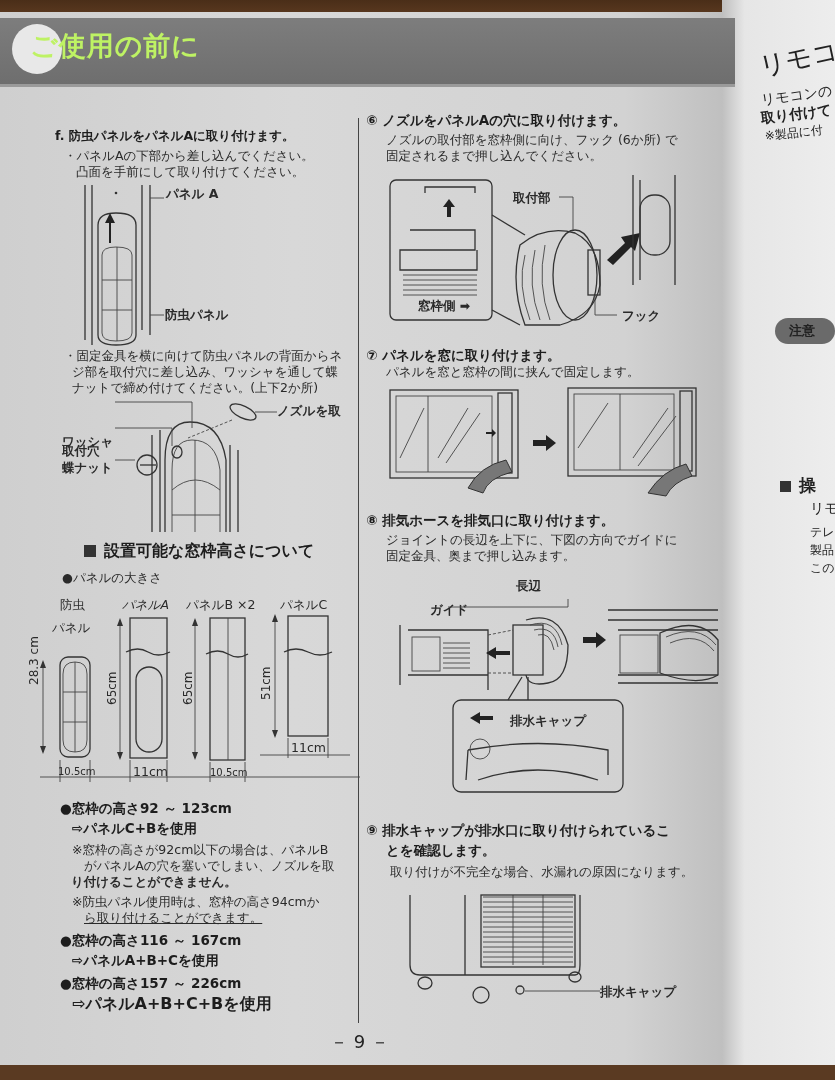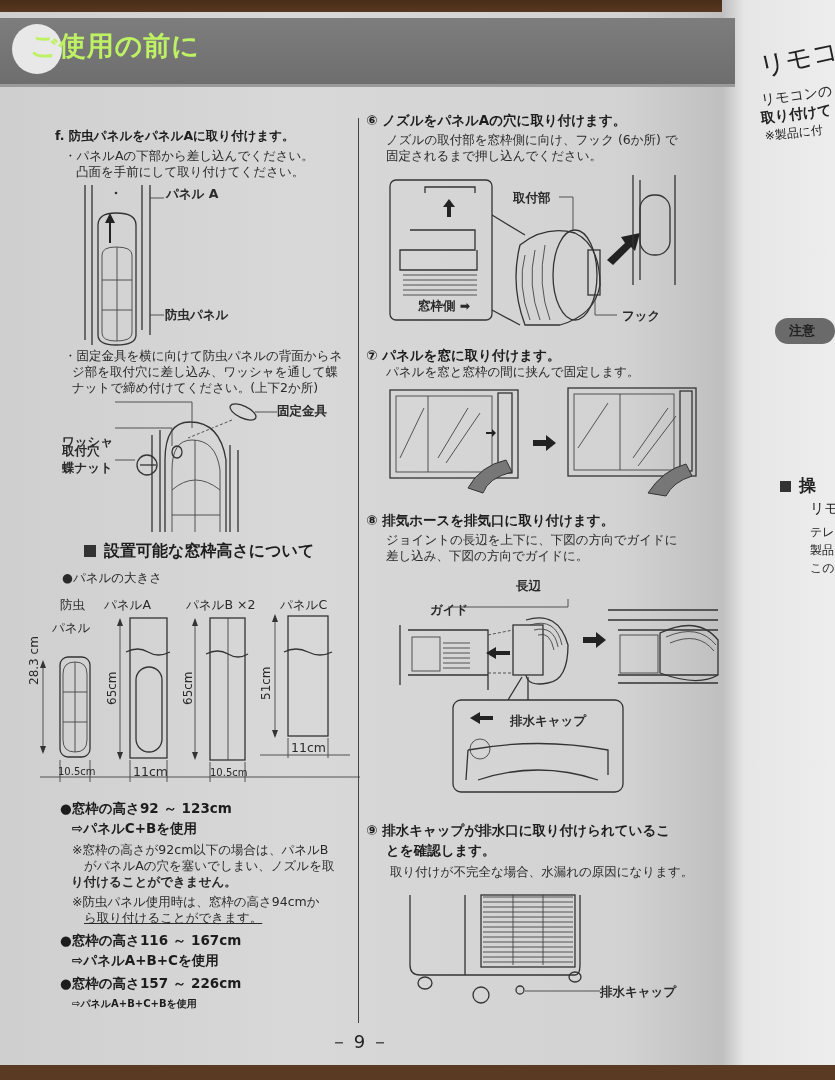--- a/index.html
+++ b/index.html
@@ -70,28 +70,28 @@
   <circle cx="27" cy="65" r="10" class="ln"></circle>
   <path class="ln" d="M20 65 L36 65"></path>
   <path class="lnt" d="M-5 2 L72 2 L72 28 M-5 28 L52 28 L52 46 M-5 60 L15 60"></path>
 </svg>
 <div class="t lab" style="left:62px;top:407px;margin-top:36px;">取付穴</div>
 <div class="t lab" style="left:62px;top:434px;">ワッシャ</div>
 <div class="t lab" style="left:62px;top:460px;">蝶ナット</div>
 <svg style="left:255px;top:410px;" width="25" height="4">
     <path class="lnt" d="M0 2 L22 2"></path>
   </svg>
-<div class="t lab" style="left:277px;top:403px;">固定金具</div>
+<div class="t lab" style="left:277px;top:403px;">ノズルを取</div>
 
 <div class="t sec" style="left:40px;top:543px;"><span class="sq"></span><span>設置可能な窓枠高さについて</span></div>
 <div class="t" style="left:62px;top:570px;">●パネルの大きさ</div>
 
 <div class="t" style="left:60px;top:597px;">防虫</div>
 <div class="t" style="left:52px;top:620px;">パネル</div>
-<div class="t" style="left:104px;top:597px;">パネルA</div>
+<div class="t" style="left:122px;top:597px;font-style:italic;">パネルA</div>
 <div class="t" style="left:186px;top:597px;">パネルB ×2</div>
 <div class="t" style="left:280px;top:597px;">パネルC</div>
 
 <svg style="left:30px;top:612px;" width="320" height="175">
 
   <rect x="30" y="45" width="30" height="100" rx="8" class="ln"></rect>
   <path class="lnt" d="M33 62 Q33 50 45 50 Q57 50 57 62 L57 128 Q57 140 45 140 Q33 140 33 128 Z M45 50 L45 140 M33 80 L57 80 M33 110 L57 110"></path>
   <path class="lnt" d="M13 50 L13 140"></path>
     <path d="M10 56 L13 48 L16 56 Z M10 134 L13 142 L16 134 Z" fill="#333"></path>
 
@@ -127,21 +127,21 @@
 <div class="t b" style="left:60px;top:800px;font-size:13.5px;">●窓枠の高さ92 ～ 123cm</div>
 <div class="t b" style="left:72px;top:820px;font-size:13.5px;">⇨パネルC+Bを使用</div>
 <div class="t" style="left:72px;top:842px;">※窓枠の高さが92cm以下の場合は、パネルB</div>
 <div class="t" style="left:84px;top:858px;">がパネルAの穴を塞いでしまい、ノズルを取</div>
 <div class="t" style="left:71px;top:874px;font-weight:bold;">り付けることができません。</div>
 <div class="t" style="left:72px;top:894px;">※防虫パネル使用時は、窓枠の高さ94cmか</div>
 <div class="t" style="left:84px;top:910px;text-decoration:underline;">ら取り付けることができます。</div>
 <div class="t b" style="left:60px;top:932px;font-size:13.5px;">●窓枠の高さ116 ～ 167cm</div>
 <div class="t b" style="left:72px;top:952px;font-size:13.5px;">⇨パネルA+B+Cを使用</div>
 <div class="t b" style="left:60px;top:975px;font-size:13.5px;">●窓枠の高さ157 ～ 226cm</div>
-<div class="t b" style="left:72px;top:996px;font-size:10px;text-align:center;">⇨パネルA+B+C+Bを使用</div>
+<div class="t b" style="left:72px;top:996px;font-size:16px;text-align:center;">⇨パネルA+B+C+Bを使用</div>
 
 <div class="t b" style="left:366px;top:112px;">⑥ ノズルをパネルAの穴に取り付けます。</div>
 <div class="t" style="left:386px;top:132px;">ノズルの取付部を窓枠側に向け、フック (6か所) で</div>
 <div class="t" style="left:386px;top:148px;">固定されるまで押し込んでください。</div>
 
 <svg style="left:385px;top:175px;" width="320" height="155">
   <rect x="5" y="5" width="102" height="140" rx="6" class="ln"></rect>
   <path class="ln" d="M40 18 L40 12 L90 12 L90 18"></path>
   <path d="M62 42 L62 32 L58 32 L64 24 L70 32 L66 32 L66 42 Z" fill="#222"></path>
   <path class="ln" d="M25 55 L90 55 L90 75 L15 75 L15 95 L92 95 L92 75"></path>
@@ -172,21 +172,21 @@
   <path d="M145 52 L158 52 L158 47 L168 55 L158 63 L158 58 L145 58 Z" fill="#222"></path>
   <rect x="180" y="0" width="128" height="88" class="ln"></rect>
   <rect x="186" y="6" width="100" height="76" class="lnt"></rect>
   <path class="lnt" d="M232 6 L232 82 M190 60 L220 15 M245 70 L280 20 M250 78 L288 28"></path>
   <rect x="292" y="3" width="12" height="80" class="ln"></rect>
   <path d="M260 105 Q275 82 298 76 L304 88 Q285 94 278 108 Z" fill="#777" stroke="#333"></path>
 </svg>
 
 <div class="t b" style="left:366px;top:512px;">⑧ 排気ホースを排気口に取り付けます。</div>
 <div class="t" style="left:386px;top:532px;">ジョイントの長辺を上下に、下図の方向でガイドに</div>
-<div class="t" style="left:386px;top:548px;">差し込み、下図の方向でガイドに。</div>
+<div class="t" style="left:386px;top:548px;">固定金具、奥まで押し込みます。</div>
 <div class="t lab" style="left:516px;top:578px;">長辺</div>
 <div class="t lab" style="left:430px;top:602px;">ガイド</div>
 <svg style="left:398px;top:595px;" width="330" height="200">
   <path class="lnt" d="M50 12 L170 12 M170 12 L170 4"></path>
   <path class="ln" d="M2 30 L2 90 M10 35 L90 35 L90 95 M10 80 L90 80"></path>
   <rect x="14" y="42" width="28" height="34" class="lnt"></rect>
   <path class="lnt" d="M45 48 L72 48 M45 53 L72 53 M45 58 L72 58 M45 63 L72 63 M45 68 L72 68 M45 73 L72 73"></path>
   <path class="lnt" d="M90 40 L115 35 M90 78 L115 78" stroke-dasharray="3,2"></path>
   <path d="M98 60 L112 60 L112 56 L98 56 L98 52 L88 58 L98 64 Z" fill="#222"></path>
   <rect x="115" y="30" width="30" height="50" class="ln"></rect>

